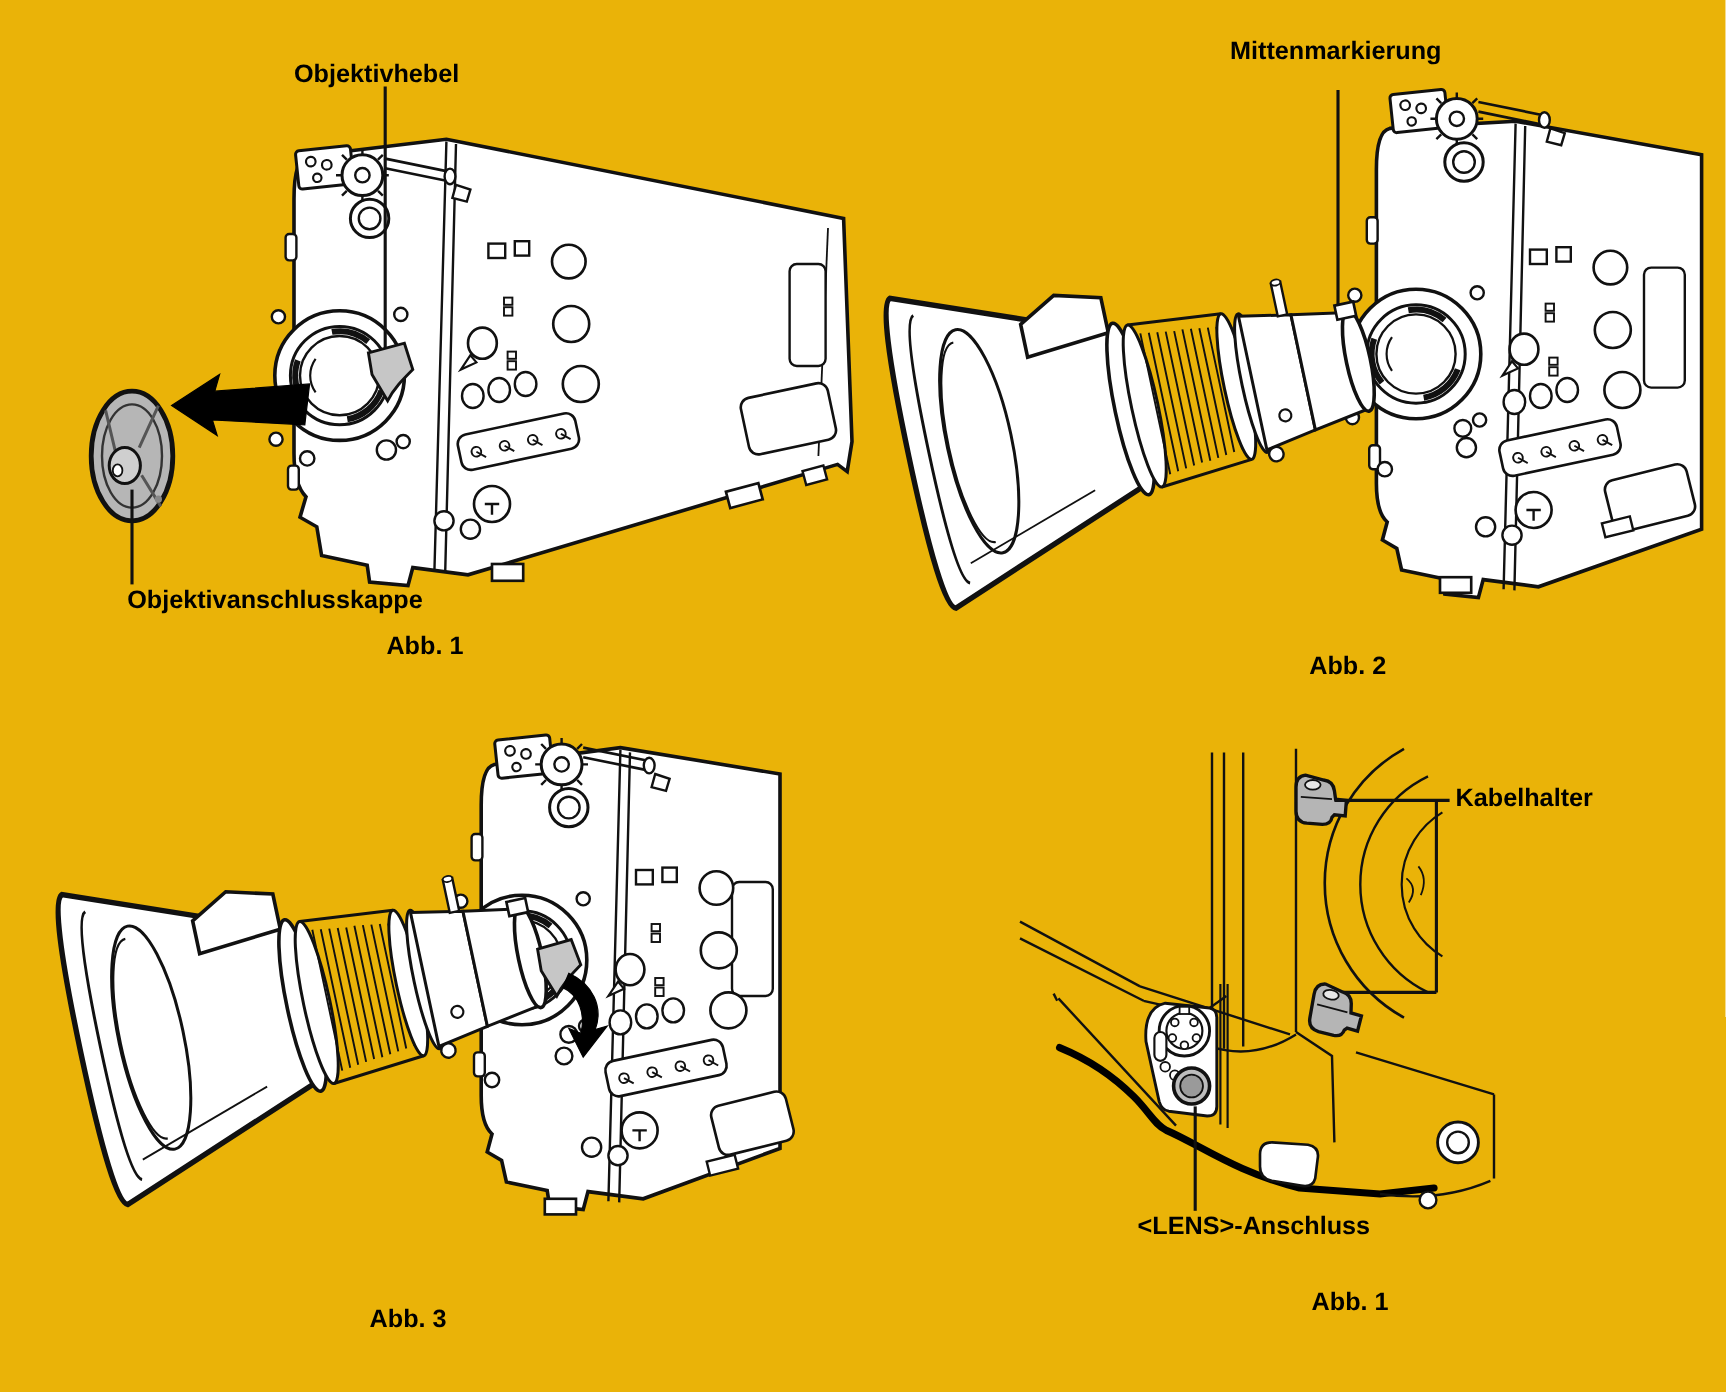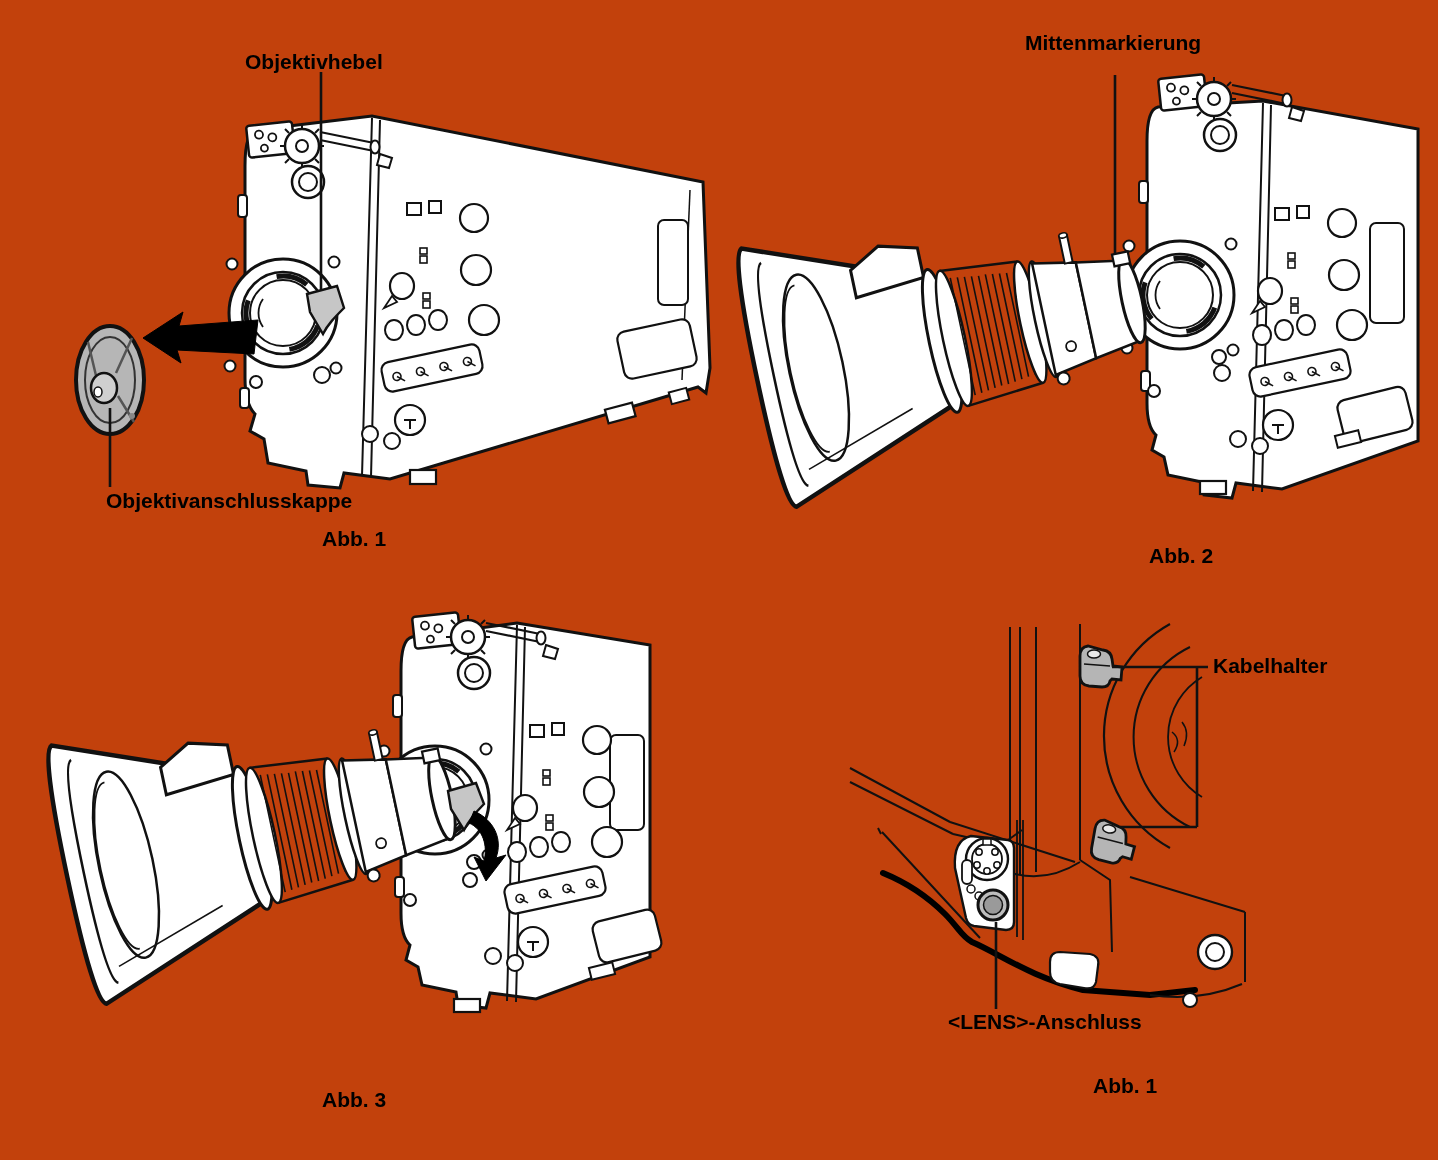--- a/index.html
+++ b/index.html
@@ -1,16 +1,16 @@
 <!DOCTYPE html>
 <html><head>
 <meta charset="utf-8">
 <style>
   html,body{margin:0;padding:0;background:#fff;}
-  #page{position:relative;width:1438px;height:1160px;background:#c2410c;overflow:hidden;
+  #page{position:relative;width:1438px;height:1160px;background:#eab308;overflow:hidden;
         font-family:"Liberation Sans",sans-serif;}
   .fig-svg{position:absolute;}
   .lbl{position:absolute;font:700 21px "Liberation Sans",sans-serif;color:#000;
        white-space:nowrap;line-height:1.05;}
   .cap{position:absolute;font:700 21px "Liberation Sans",sans-serif;color:#000;
        white-space:nowrap;line-height:1.05;}
   svg{overflow:visible;}
   .ln{stroke:#111;stroke-width:2.6;fill:none;}
 </style>
 </head>
@@ -178,21 +178,21 @@
       <use href="#camtop" transform="translate(428,6)"></use>
       <use href="#sidepanel" transform="translate(520,120)"></use>
       <use href="#mount" transform="translate(450,222)"></use>
       <circle cx="424" cy="318" r="6" fill="#fff" stroke="#111" stroke-width="2"></circle>
       <circle cx="492" cy="300" r="8" fill="#fff" stroke="#111" stroke-width="2"></circle>
     </g>
     <use href="#lens" transform="translate(21,-34) rotate(-12 200 300)"></use>
     <line x1="385" y1="2" x2="385" y2="181" class="ln"></line>
   </svg>
   <div class="lbl" style="left:1025px;top:32px">Mittenmarkierung</div>
-  <div class="cap" style="left:1149px;top:545px">Abb. 2</div>
+  <div class="cap" style="left:1091px;top:545px">Abb. 2</div>
 
   
   <svg class="fig-svg" style="left:50px;top:615px" width="600" height="450" viewBox="0 0 600 450">
     <g>
       <path d="M362,22 C353,24 351,40 351,56 L351,298 Q351,322 360,330 L356,345 L368,352 L372,370 L406,377 L408,390 L436,393 L440,378 L486,384 L600,342 L600,30 L467,8 Z" fill="#fff" stroke="#111" stroke-width="3"></path>
       <path d="M467,10 L457,386 M475,12 L466,387" fill="none" stroke="#111" stroke-width="2"></path>
       <rect x="560" y="120" width="34" height="95" rx="6" fill="#fff" stroke="#111" stroke-width="2"></rect>
       <g transform="rotate(-14 577 321)">
         <rect x="545" y="300" width="64" height="42" rx="8" fill="#fff" stroke="#111" stroke-width="2.2"></rect>
       </g>
@@ -205,21 +205,21 @@
       <use href="#camtop" transform="translate(362,2)"></use>
       <use href="#sidepanel" transform="translate(455,95)"></use>
       <use href="#mount" transform="translate(385,185)"></use>
       <circle cx="360" cy="285" r="6" fill="#fff" stroke="#111" stroke-width="2"></circle>
       <circle cx="420" cy="265" r="7" fill="#fff" stroke="#111" stroke-width="2"></circle>
     </g>
     <use href="#lens" transform="translate(11,-79) rotate(-12 200 300)"></use>
     <path d="M398,176 L426,168 L434,189 C425,198 419,205 414,215 L401,194 Z" stroke="#111" stroke-width="2.4" fill="#c6c6c6"></path>
     <path d="M424,196 C444,205 453,224 446,243 L456,240 L436,266 L424,242 L434,246 C438,231 433,214 419,208 Z" stroke="#000" stroke-width="1" fill="#000000"></path>
   </svg>
-  <div class="cap" style="left:322px;top:1089px">Abb. 3</div>
+  <div class="cap" style="left:308px;top:1089px">Abb. 3</div>
 
   
   <svg class="fig-svg" style="left:850px;top:622px" width="420" height="395" viewBox="0 0 420 395">
     <g>
       <path d="M160,5 V250 M170,5 V252 M186,5 V250 M230,2 V238" fill="none" stroke="#111" stroke-width="2"></path>
       <path d="M158,250 Q195,262 230,240 M230,238 L260,258 L262,330" fill="none" stroke="#111" stroke-width="2"></path>
       <path d="M320,2 A128,128 0 0 0 320,226" fill="none" stroke="#111" stroke-width="2.2"></path>
       <path d="M340,25 A100,100 0 0 0 340,205" fill="none" stroke="#111" stroke-width="2"></path>
       <path d="M352,55 A70,70 0 0 0 352,175" fill="none" stroke="#111" stroke-width="1.8"></path>
       <path d="M322,110 q10,8 2,20 M332,100 q8,10 2,24" fill="none" stroke="#111" stroke-width="1.5"></path>

